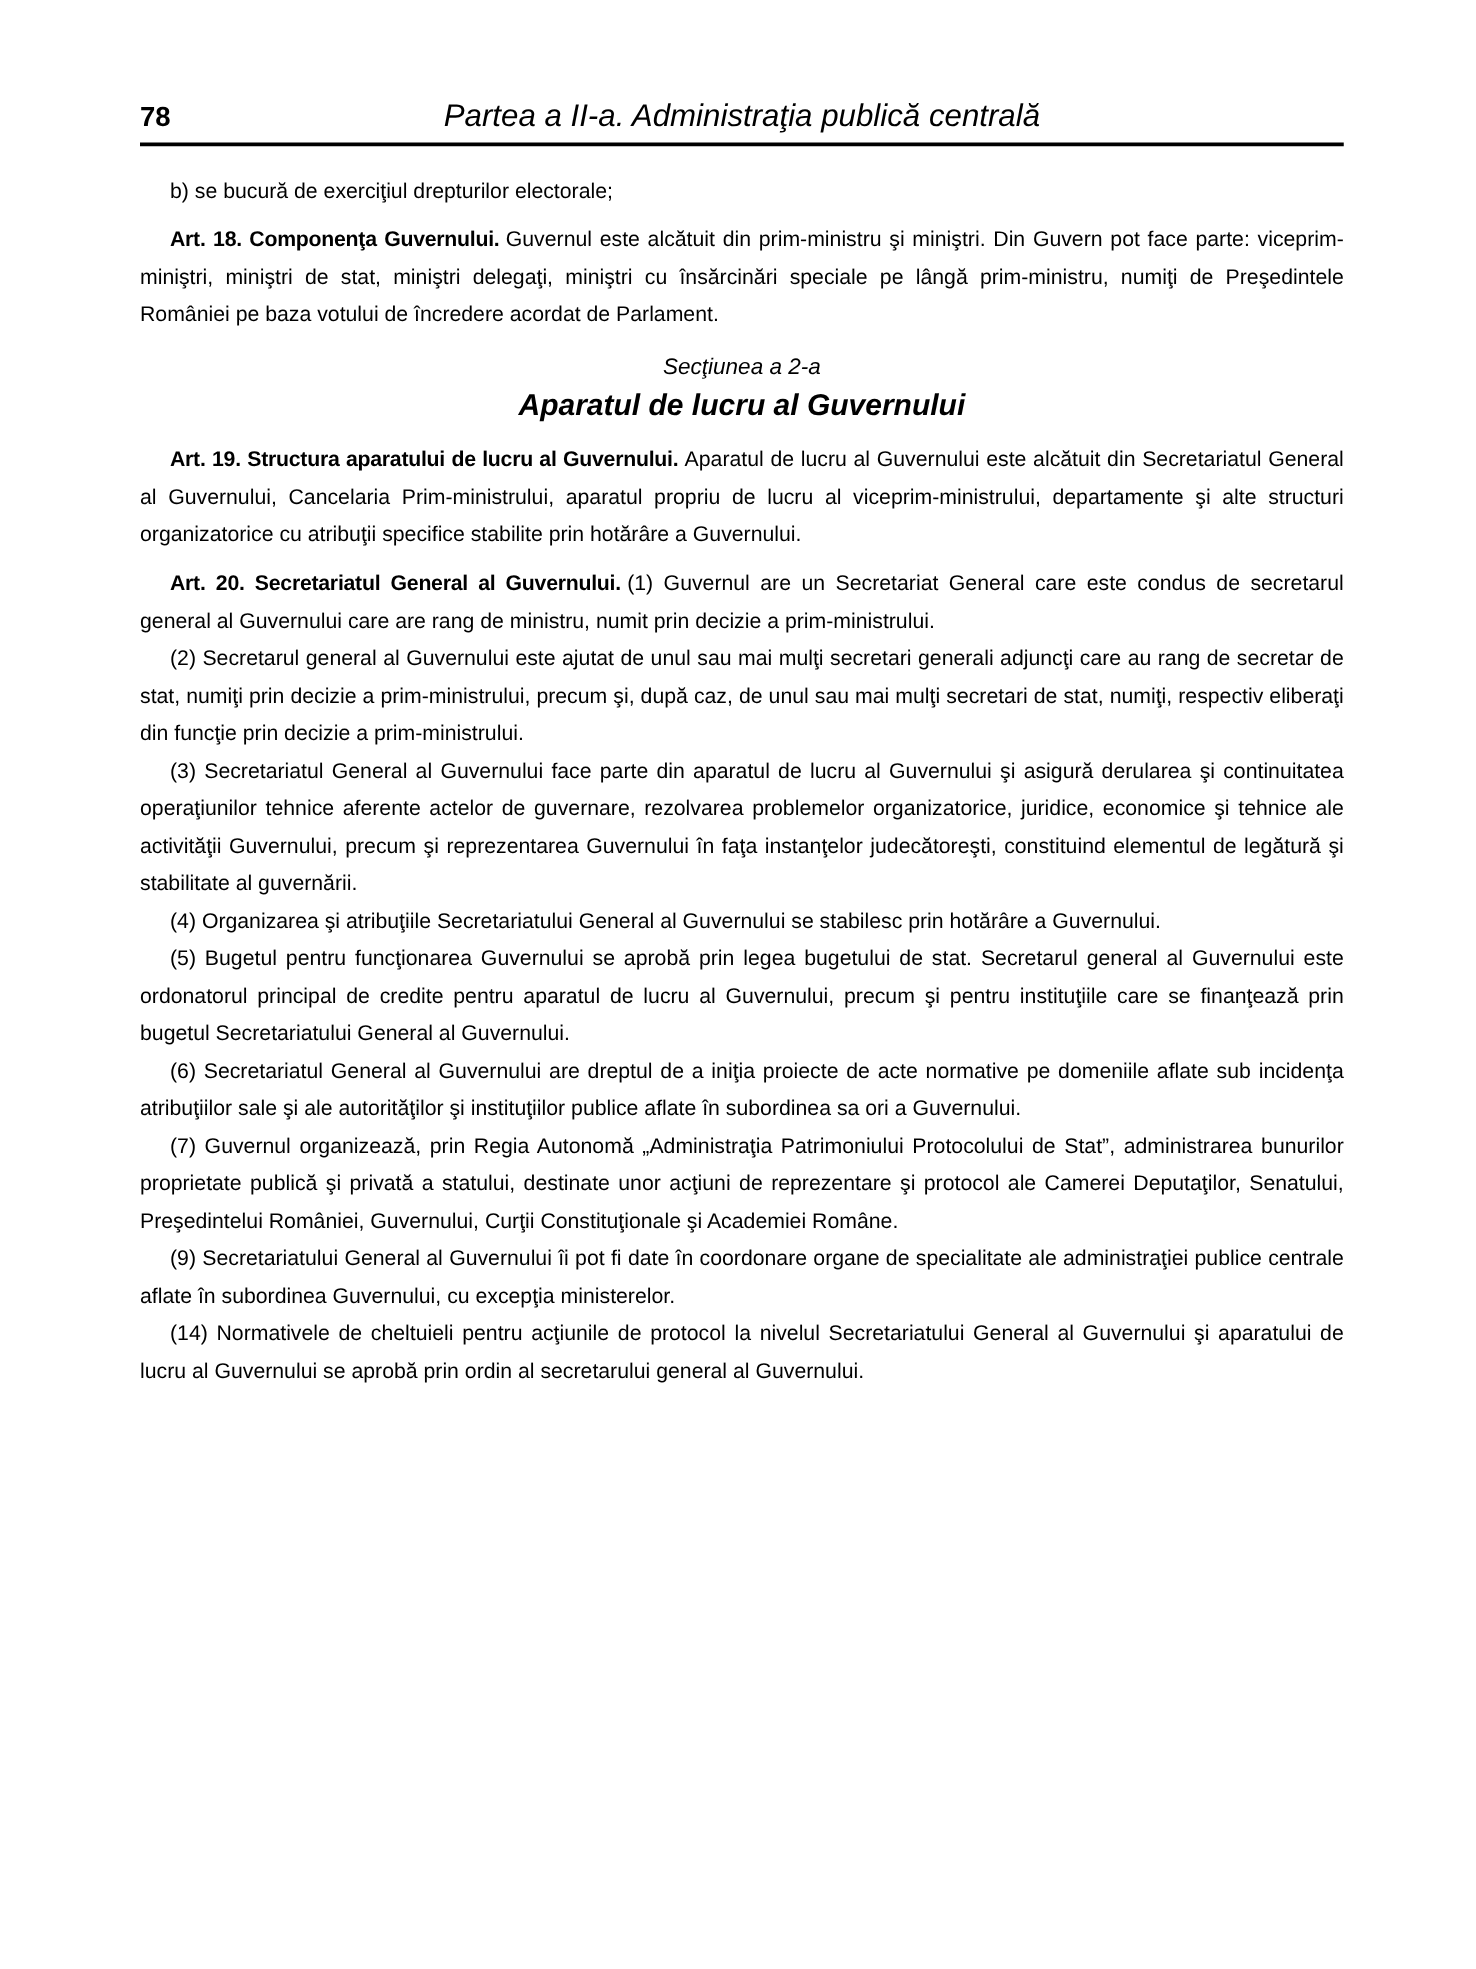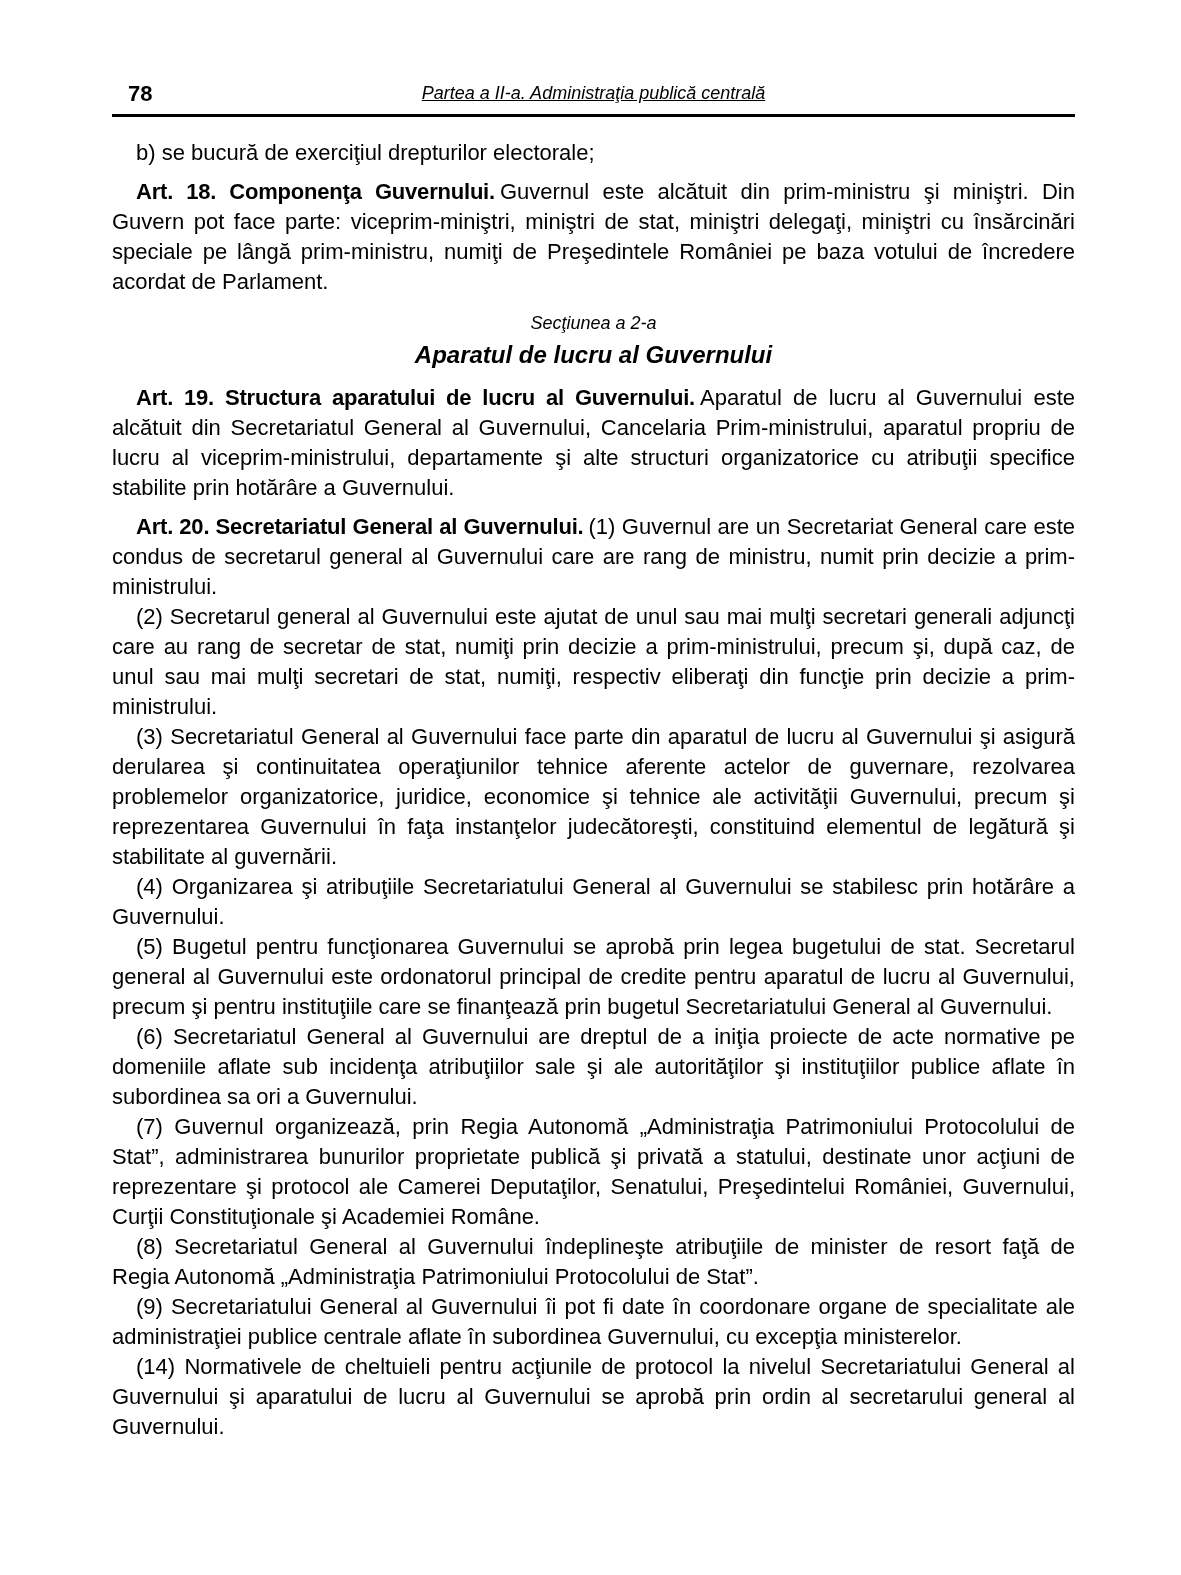--- a/index.html
+++ b/index.html
@@ -21,41 +21,40 @@
     padding: 80px 106px 0 112px;
   }
   .page-header {
     position: relative;
     border-bottom: 3px solid #000000;
     padding-bottom: 7px;
     min-height: 27px;
   }
   .page-number {
     position: absolute;
-    left: 16px;
+    left: 0;
     top: 0;
     font-weight: bold;
     font-size: 22px;
     line-height: 27px;
   }
   .running-title {
     text-align: center;
     font-style: italic;
-    font-size: 18px;
+    font-size: 25px;
     line-height: 27px;
-    text-decoration: underline;
   }
   .content {
     margin-top: 21px;
   }
   .content p {
     margin: 0;
     text-indent: 24px;
     text-align: justify;
-    font-size: 22px;
+    font-size: 17px;
     line-height: 30px;
   }
   p.art {
     margin-top: 9px;
   }
   .art-head {
     font-weight: bold;
     letter-spacing: -0.2px;
     margin-right: 5px;
   }
@@ -99,18 +98,17 @@
     <p class="art"><span class="art-head">Art. 19. Structura aparatului de lucru al Guvernului.</span><span>Aparatul de lucru al Guvernului este alcătuit din Secretariatul General al Guvernului, Cancelaria Prim-ministrului, aparatul propriu de lucru al viceprim-ministrului, departamente şi alte structuri organizatorice cu atribuţii specifice stabilite prin hotărâre a Guvernului.</span></p>
 
     <p class="art"><span class="art-head">Art. 20. Secretariatul General al Guvernului.</span><span>(1) Guvernul are un Secretariat General care este condus de secretarul general al Guvernului care are rang de ministru, numit prin decizie a prim-ministrului.</span></p>
 
     <p>(2) Secretarul general al Guvernului este ajutat de unul sau mai mulţi secretari generali adjuncţi care au rang de secretar de stat, numiţi prin decizie a prim-ministrului, precum şi, după caz, de unul sau mai mulţi secretari de stat, numiţi, respectiv eliberaţi din funcţie prin decizie a prim-ministrului.</p>
     <p>(3) Secretariatul General al Guvernului face parte din aparatul de lucru al Guvernului şi asigură derularea şi continuitatea operaţiunilor tehnice aferente actelor de guvernare, rezolvarea problemelor organizatorice, juridice, economice şi tehnice ale activităţii Guvernului, precum şi reprezentarea Guvernului în faţa instanţelor judecătoreşti, constituind elementul de legătură şi stabilitate al guvernării.</p>
     <p>(4) Organizarea şi atribuţiile Secretariatului General al Guvernului se stabilesc prin hotărâre a Guvernului.</p>
     <p>(5) Bugetul pentru funcţionarea Guvernului se aprobă prin legea bugetului de stat. Secretarul general al Guvernului este ordonatorul principal de credite pentru aparatul de lucru al Guvernului, precum şi pentru instituţiile care se finanţează prin bugetul Secretariatului General al Guvernului.</p>
     <p>(6) Secretariatul General al Guvernului are dreptul de a iniţia proiecte de acte normative pe domeniile aflate sub incidenţa atribuţiilor sale şi ale autorităţilor şi instituţiilor publice aflate în subordinea sa ori a Guvernului.</p>
     <p>(7) Guvernul organizează, prin Regia Autonomă „Administraţia Patrimoniului Protocolului de Stat”, administrarea bunurilor proprietate publică şi privată a statului, destinate unor acţiuni de reprezentare şi protocol ale Camerei Deputaţilor, Senatului, Preşedintelui României, Guvernului, Curţii Constituţionale şi Academiei Române.</p>
-    <p>(8) Secretariatul General al Guvernului îndeplineşte atribuţiile de minister de resort faţă de Regia Autonomă „Administraţia Patrimoniului Protocolului de Stat”.</p>
     <p>(9) Secretariatului General al Guvernului îi pot fi date în coordonare organe de specialitate ale administraţiei publice centrale aflate în subordinea Guvernului, cu excepţia ministerelor.</p>
     <p>(14) Normativele de cheltuieli pentru acţiunile de protocol la nivelul Secretariatului General al Guvernului şi aparatului de lucru al Guvernului se aprobă prin ordin al secretarului general al Guvernului.</p>
 
   </div>
 </div>
 
 </body></html>

